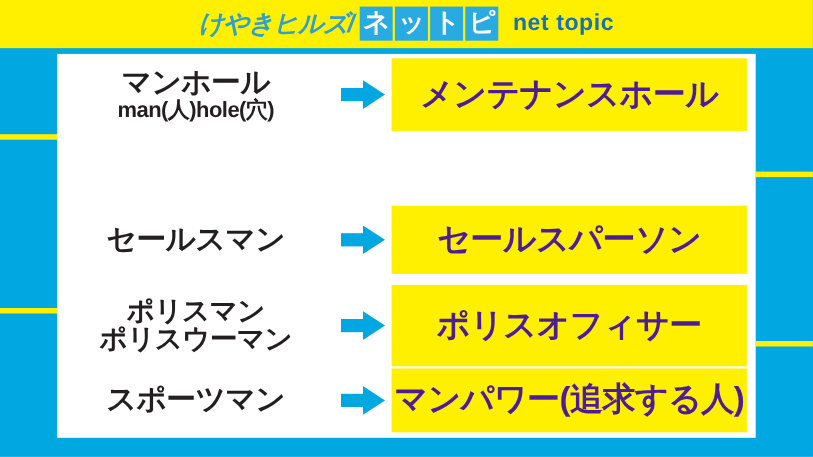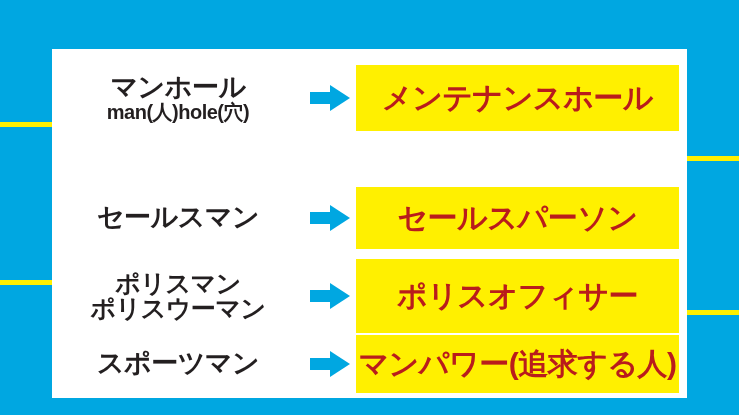--- a/index.html
+++ b/index.html
@@ -67,39 +67,51 @@
   }
   .arrow .head{
     position:absolute;left:20px;top:0;width:0;height:0;
     border-top:13px solid transparent;border-bottom:13px solid transparent;
     border-left:20px solid #00a7e1;
   }
 
   .result{
     flex:1 1 auto;background:#fff000;align-self:stretch;
     display:flex;flex-direction:column;justify-content:center;align-items:center;
-    color:#b91c1c;text-align:left;line-height:1.05;
+    color:#4c1d95;text-align:left;line-height:1.05;
     margin-right:8px;
   }
   .result .r1{font-size:30px;font-weight:bold;letter-spacing:-0.5px;white-space:nowrap;}
   .result .r-two{font-size:21px;font-weight:bold;letter-spacing:-1px;white-space:nowrap;}
   .result .note{font-size:14px;font-weight:bold;letter-spacing:-0.5px;white-space:nowrap;margin-top:1px;}
 
   
-  #row1{top:16px;height:66px;}
+  #row1{top:4px;height:66px;}
   #row2{top:76px;height:56px;}
   #row3{top:138px;height:62px;}
   #row4{top:210px;height:74px;}
   #row5{top:286px;height:58px;}
 </style>
 </head>
 <body>
 
 <div id="stage">
 
+  <div class="header">
+    <div class="hdr-inner">
+      <div class="brand">けやきヒルズ/</div>
+      <div class="nettopi">
+        <span>ネ</span>
+        <span>ッ</span>
+        <span>ト</span>
+        <span>ピ</span>
+      </div>
+      <div class="nt-en">net topic</div>
+    </div>
+  </div>
 
   <div class="sidebar">
     <div class="stripe l" style="top:78px;"></div>
     <div class="stripe l" style="top:236px;"></div>
     <div class="stripe r" style="top:112px;"></div>
     <div class="stripe r" style="top:266px;"></div>
   </div>
 
   <div class="panel">
 

